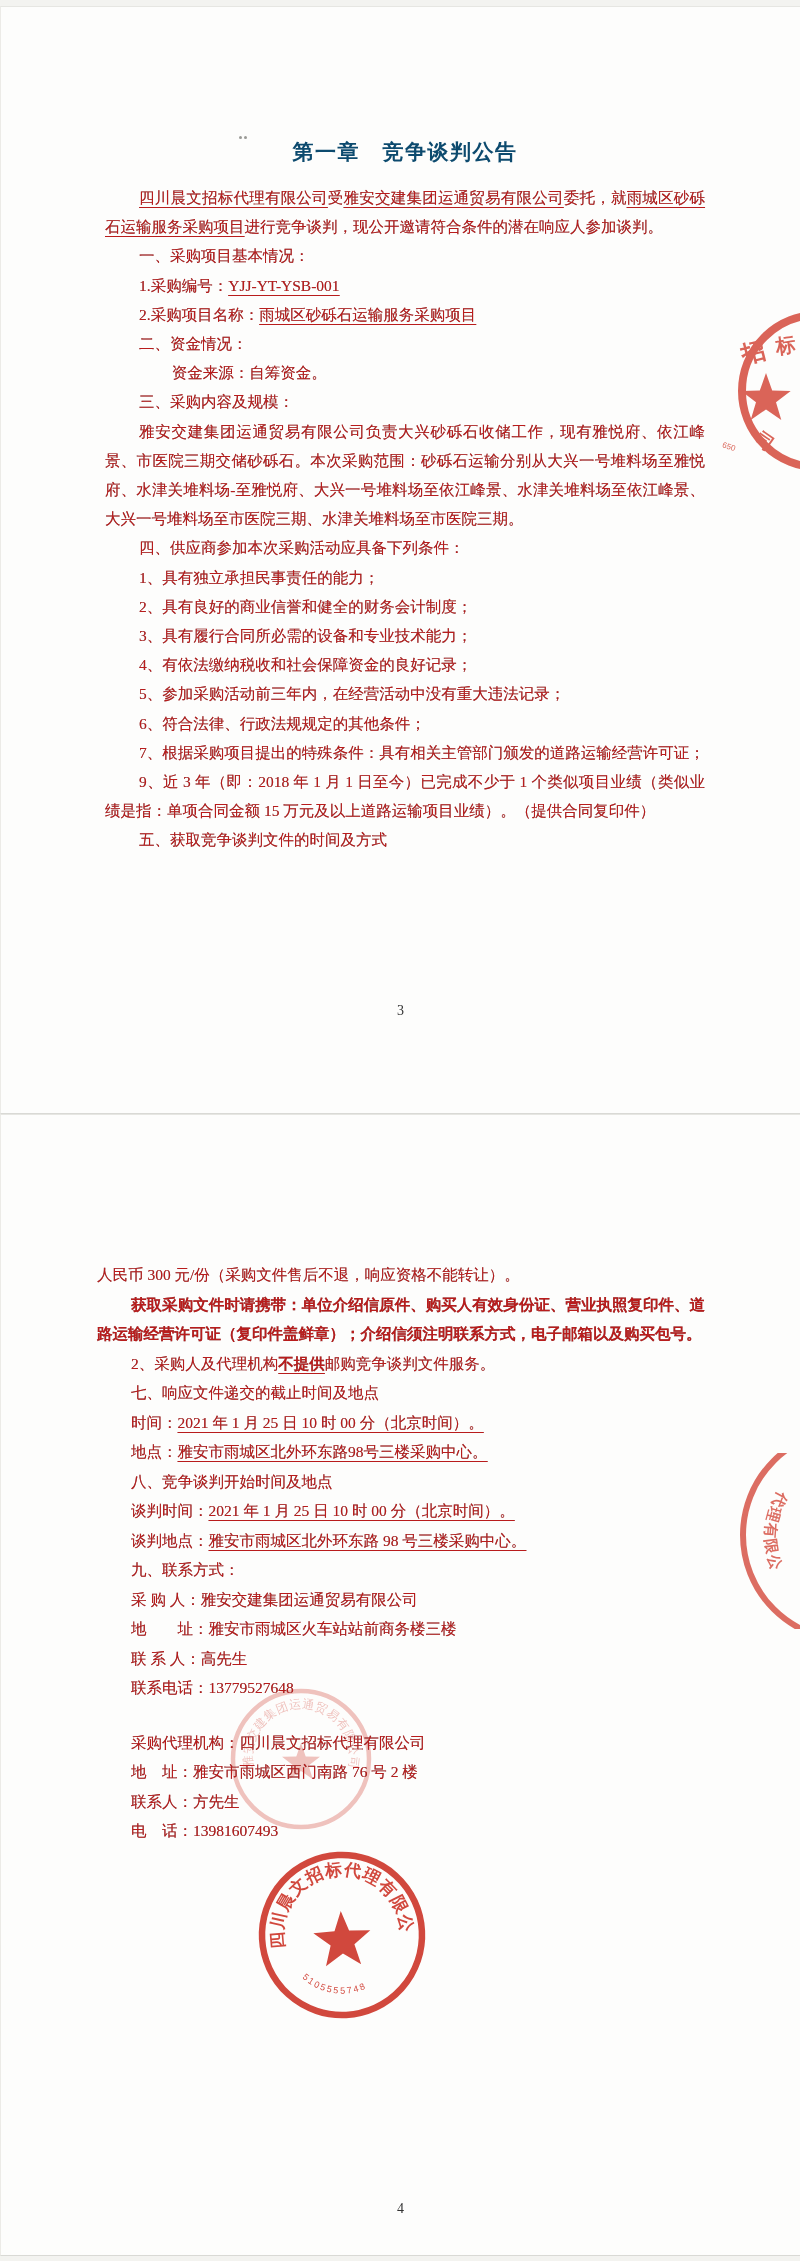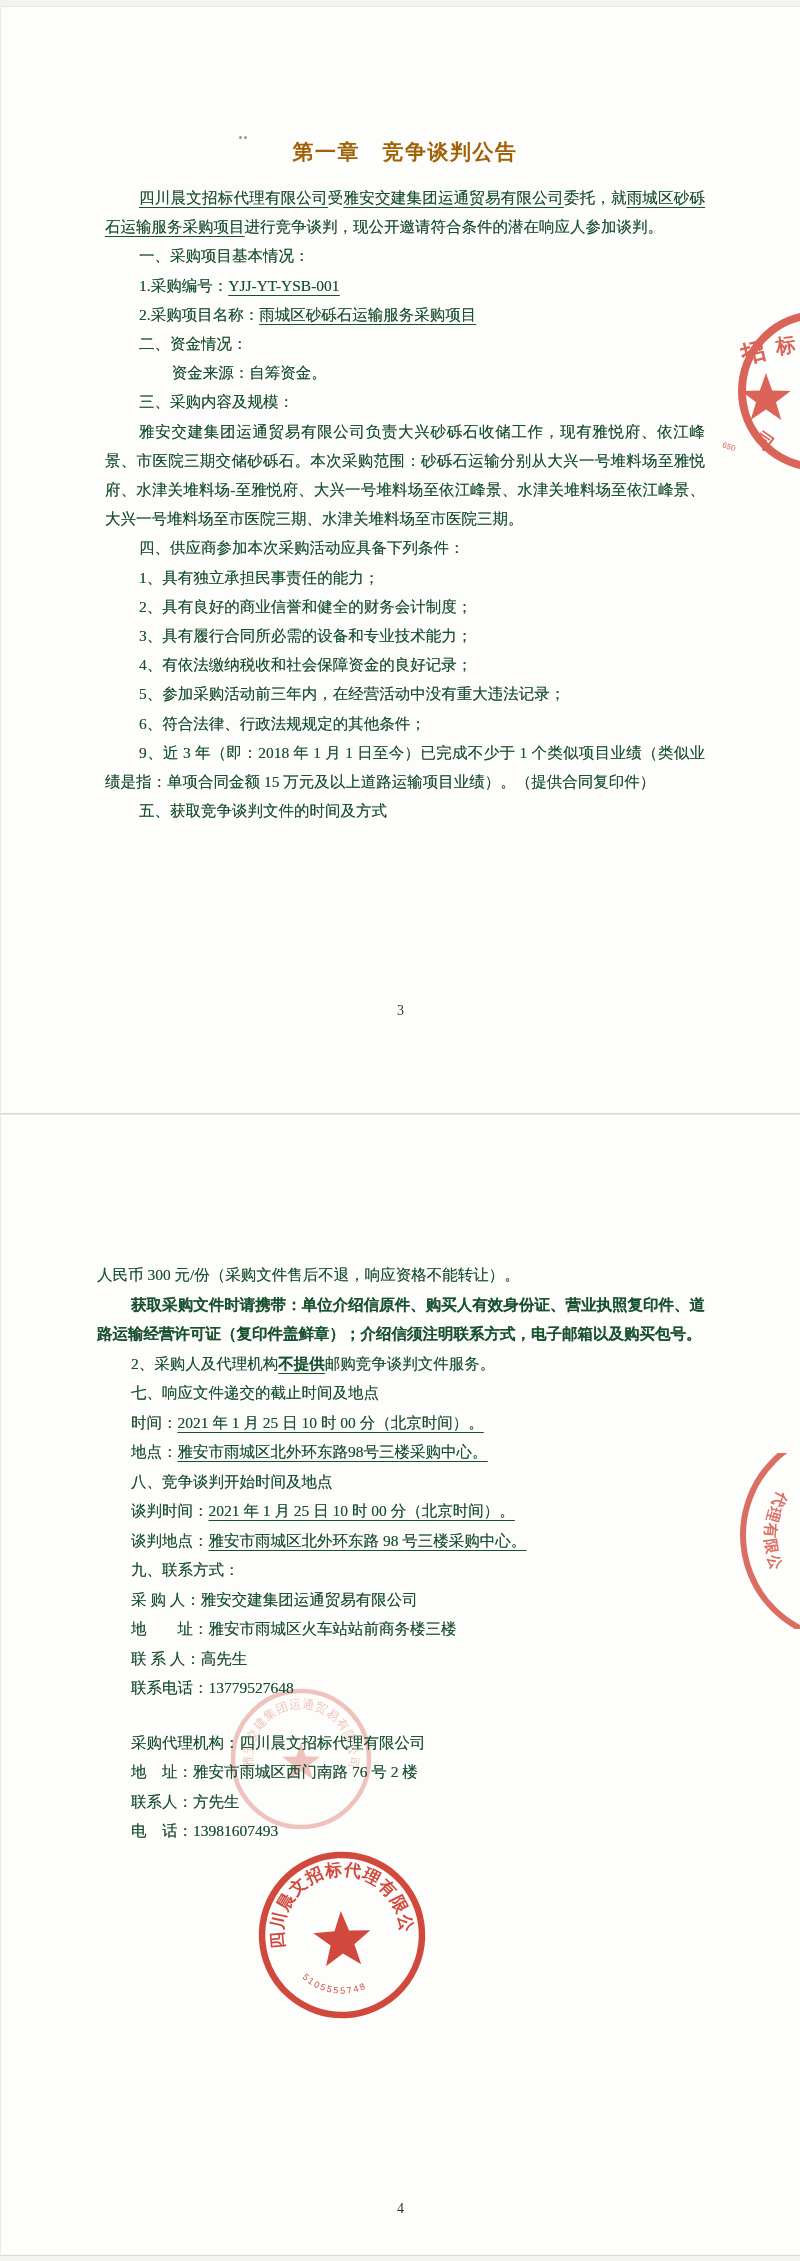--- a/index.html
+++ b/index.html
@@ -14,34 +14,34 @@
     border-top:1px solid #e6e6e2;border-bottom:1px solid #d9d9d5;
     border-left:1px solid #ecebe7;
     overflow:hidden;
   }
   #page1{top:6px;height:1106px;}
   #page2{top:1114px;height:1140px;}
   .col{position:absolute;}
   #col1{left:104px;top:128px;width:600px;}
   #col2{left:96px;top:145px;width:608px;}
   .para{
-    font-size:15.5px;line-height:29.2px;color:#14532d;
+    font-size:15.5px;line-height:29.2px;color:#b91c1c;
     text-align:justify;word-break:break-all;margin:0;
     text-shadow:0 0 .4px rgba(40,40,40,.55);
   }
   #col2 .para{line-height:29.5px;}
   .ind{text-indent:2.2em;}
   .ind4{text-indent:4.3em;}
   .h{font-weight:normal;font-family:"Liberation Sans","DejaVu Sans",sans-serif;}
   .b{font-weight:bold;}
   .u{text-decoration:underline;text-underline-offset:4px;}
   .gap{margin-top:25px;}
   .title{
     font-size:21px;font-weight:bold;text-align:center;letter-spacing:1.5px;
-    line-height:34px;margin:0 0 14px 0;color:#a16207;
+    line-height:34px;margin:0 0 14px 0;color:#0c4a6e;
     font-family:"Liberation Sans","DejaVu Sans",sans-serif;
   }
   .pagenum{
     position:absolute;left:0;width:100%;text-align:center;
     font-size:14px;color:#333;
   }
   #pn1{top:996px;}
   #pn2{top:1086px;}
   
   .artifact{position:absolute;left:238px;top:118px;width:10px;height:4px;}
@@ -76,20 +76,21 @@
     <p class="para ind h">三、采购内容及规模：</p>
     <p class="para ind">雅安交建集团运通贸易有限公司负责大兴砂砾石收储工作，现有雅悦府、依江峰景、市医院三期交储砂砾石。本次采购范围：砂砾石运输分别从大兴一号堆料场至雅悦府、水津关堆料场-至雅悦府、大兴一号堆料场至依江峰景、水津关堆料场至依江峰景、大兴一号堆料场至市医院三期、水津关堆料场至市医院三期。</p>
 
     <p class="para ind h">四、供应商参加本次采购活动应具备下列条件：</p>
     <p class="para ind">1、具有独立承担民事责任的能力；</p>
     <p class="para ind">2、具有良好的商业信誉和健全的财务会计制度；</p>
     <p class="para ind">3、具有履行合同所必需的设备和专业技术能力；</p>
     <p class="para ind">4、有依法缴纳税收和社会保障资金的良好记录；</p>
     <p class="para ind">5、参加采购活动前三年内，在经营活动中没有重大违法记录；</p>
     <p class="para ind">6、符合法律、行政法规规定的其他条件；</p>
+    <p class="para ind">7、根据采购项目提出的特殊条件：具有相关主管部门颁发的道路运输经营许可证；</p>
     <p class="para ind">9、近 3 年（即：2018 年 1 月 1 日至今）已完成不少于 1 个类似项目业绩（类似业绩是指：单项合同金额 15 万元及以上道路运输项目业绩）。（提供合同复印件）</p>
 
     <p class="para ind h">五、获取竞争谈判文件的时间及方式</p>
   </div>
 
   <div class="pagenum" id="pn1">3</div>
 
   <svg class="stamp" id="stamp-edge-1" viewBox="0 0 88 172">
     <circle cx="104" cy="84" r="76" fill="none" stroke="#d64a3c" stroke-width="8"></circle>
     <text class="sealtext" x="28" y="54" font-size="24" font-weight="bold" fill="#d64a3c" transform="rotate(-14 38 48)">招</text>

